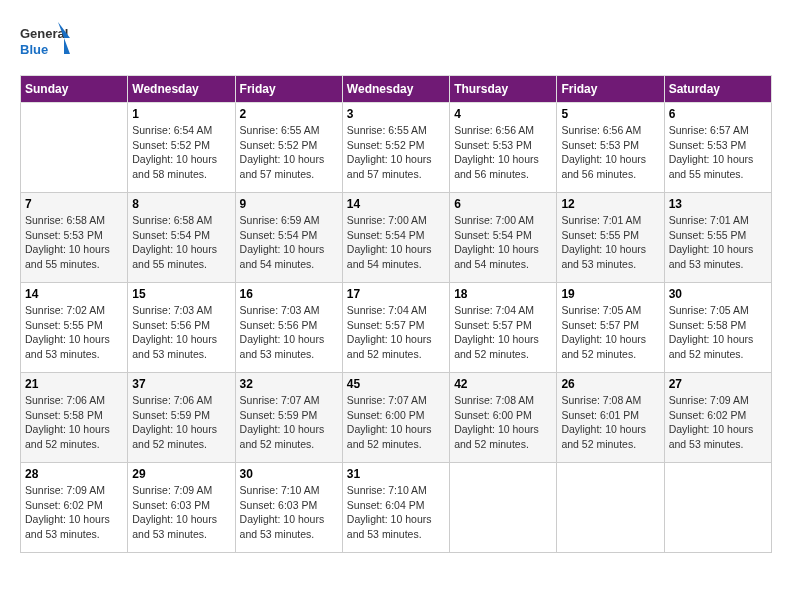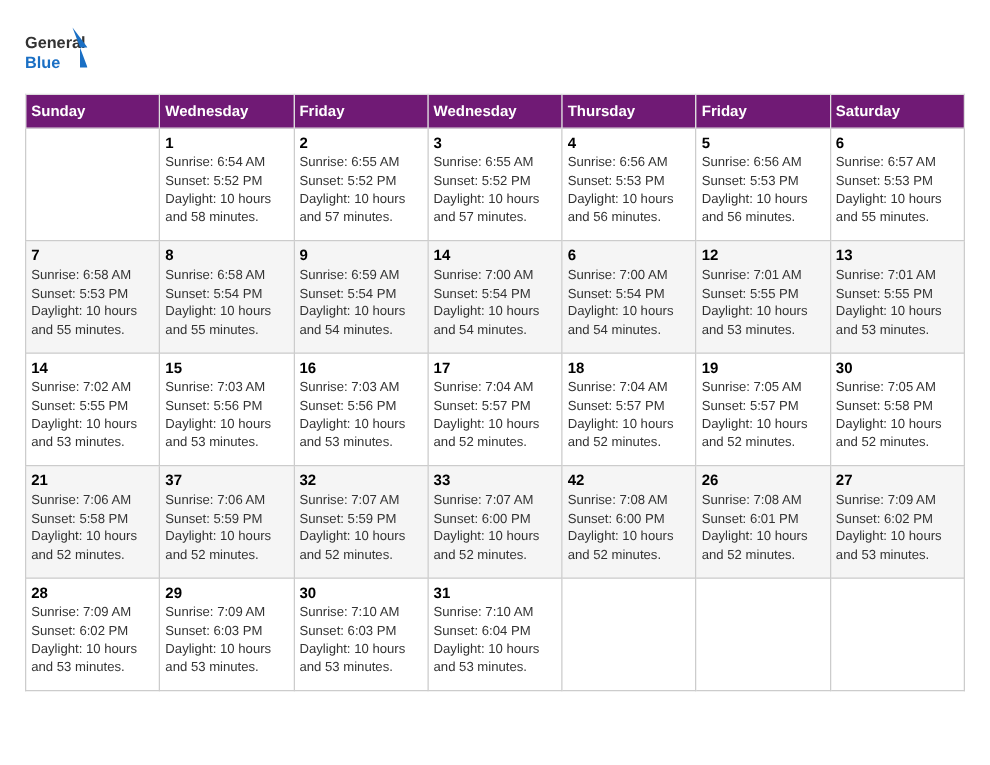--- a/index.html
+++ b/index.html
@@ -200,21 +200,21 @@
       </td>
         <td>
         <span class="day-num">37</span>
         <span class="cell-text">Sunrise: 7:06 AM<br>Sunset: 5:59 PM<br>Daylight: 10 hours and 52 minutes.</span>
       </td>
         <td>
         <span class="day-num">32</span>
         <span class="cell-text">Sunrise: 7:07 AM<br>Sunset: 5:59 PM<br>Daylight: 10 hours and 52 minutes.</span>
       </td>
         <td>
-        <span class="day-num">33</span>
+        <span class="day-num">45</span>
         <span class="cell-text">Sunrise: 7:07 AM<br>Sunset: 6:00 PM<br>Daylight: 10 hours and 52 minutes.</span>
       </td>
         <td>
         <span class="day-num">42</span>
         <span class="cell-text">Sunrise: 7:08 AM<br>Sunset: 6:00 PM<br>Daylight: 10 hours and 52 minutes.</span>
       </td>
         <td>
         <span class="day-num">26</span>
         <span class="cell-text">Sunrise: 7:08 AM<br>Sunset: 6:01 PM<br>Daylight: 10 hours and 52 minutes.</span>
       </td>

